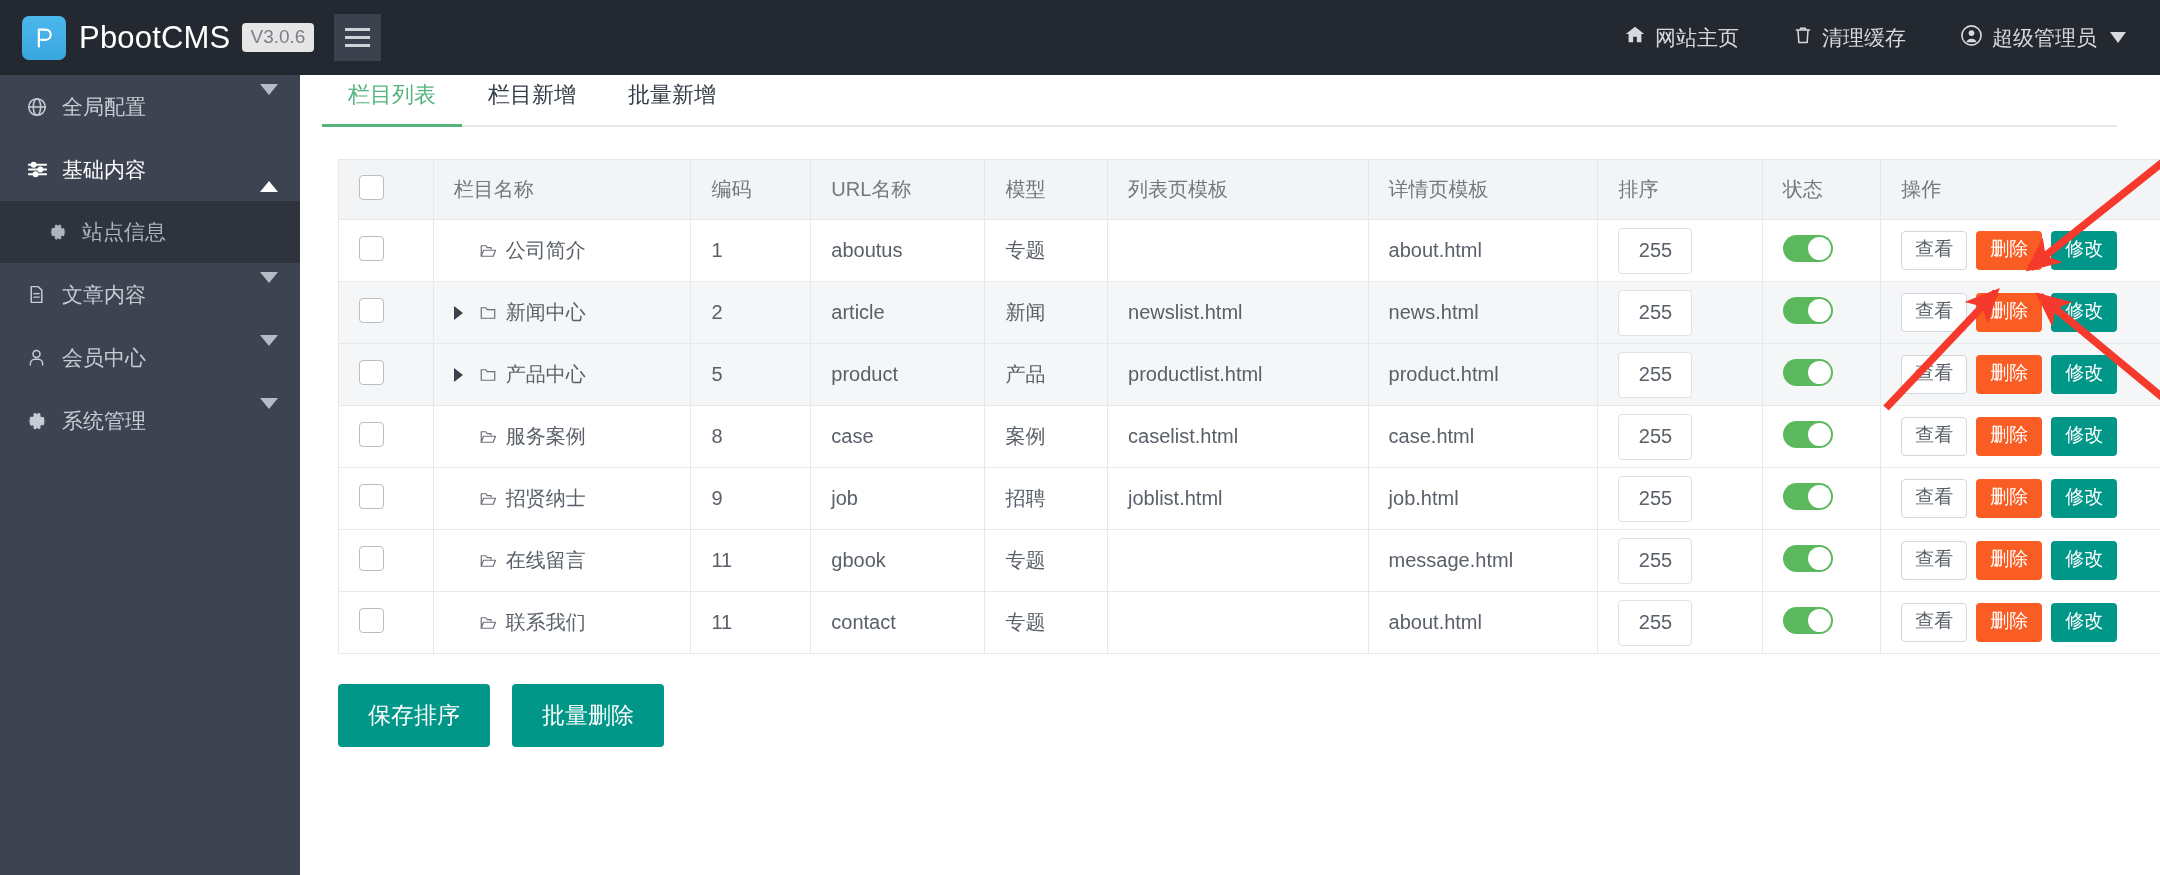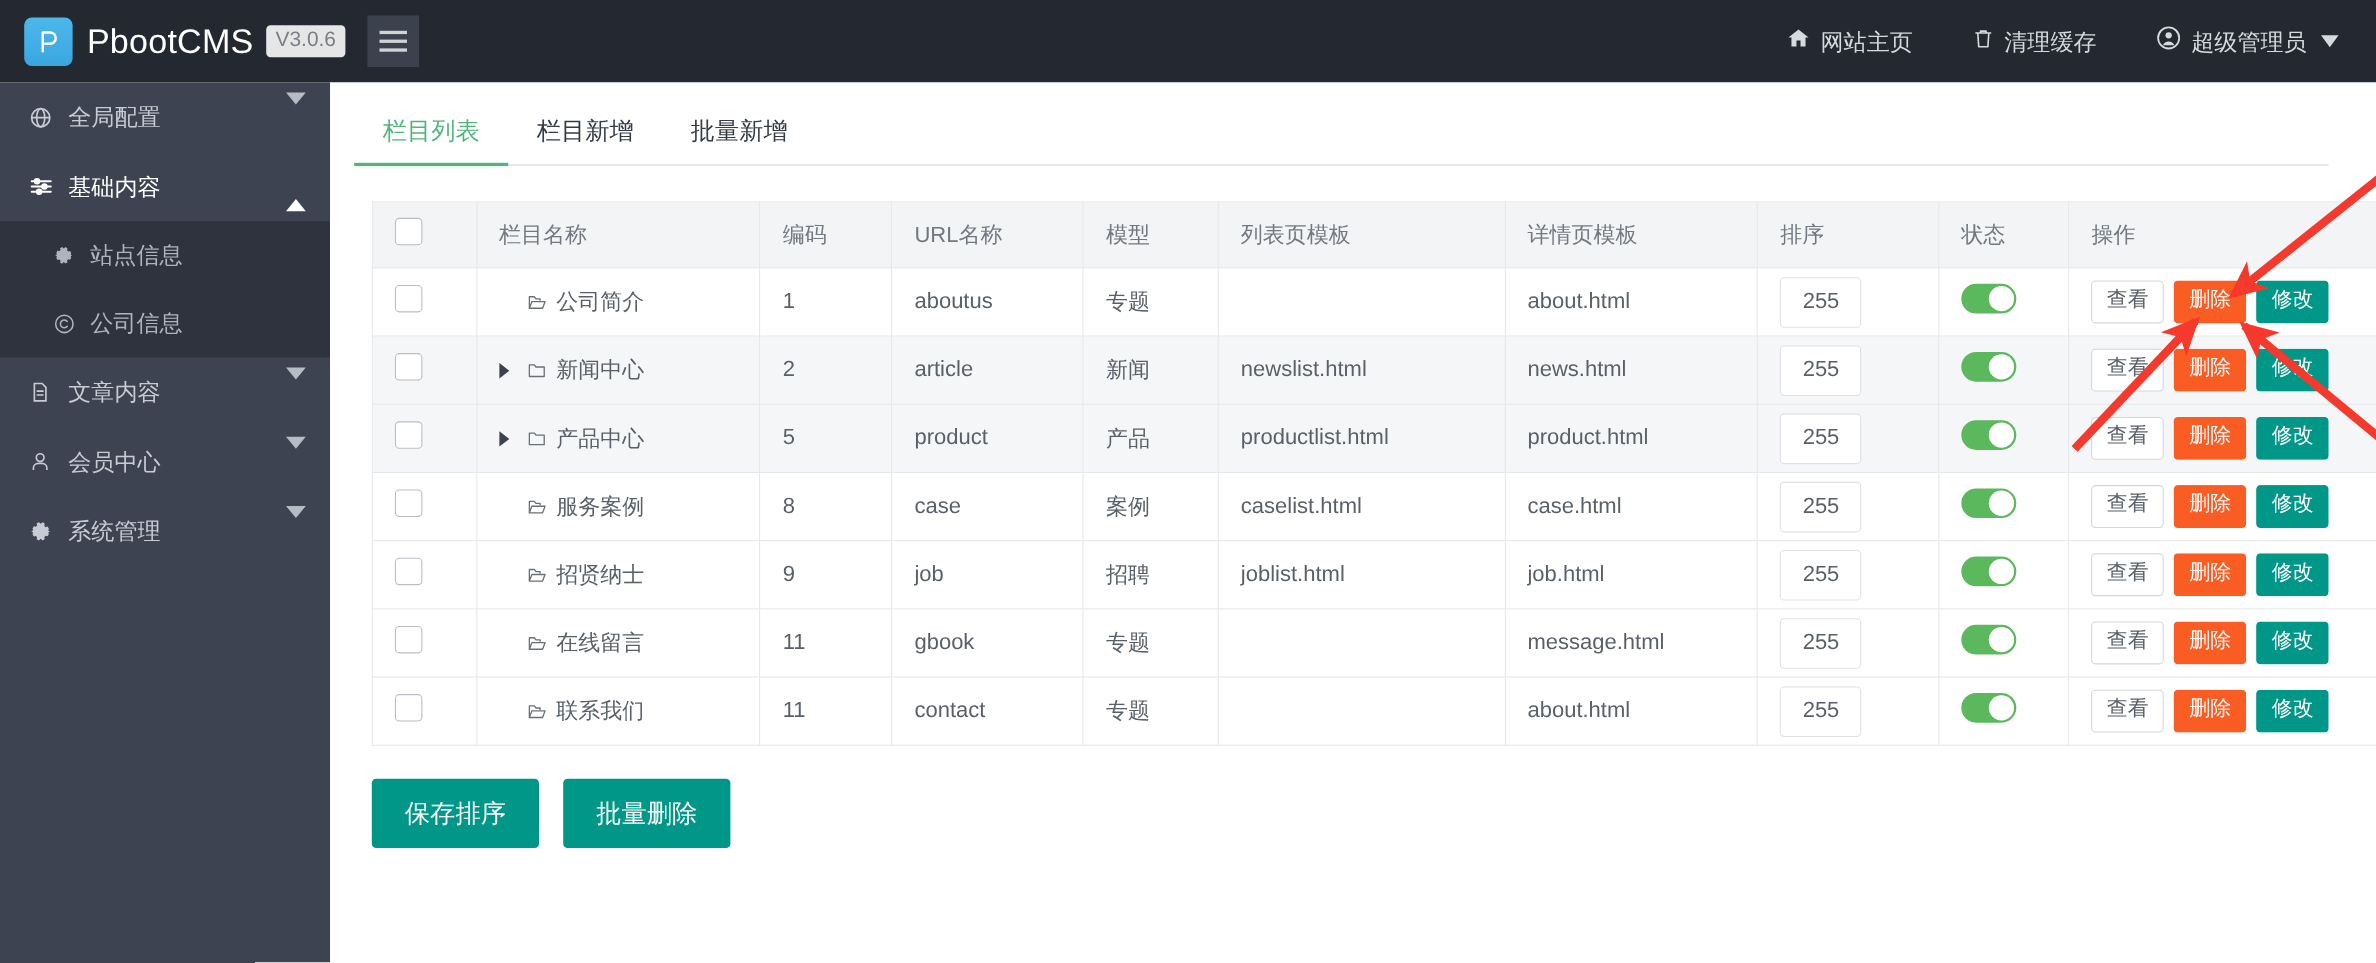--- a/index.html
+++ b/index.html
@@ -84,21 +84,21 @@
   }
   .sub-item .sb-ico { width: 34px; flex: 0 0 34px; display:flex; align-items:center;}
   .sub-item.active { background: #00a283; color: #fff; }
 
   
   .main {
     position: absolute; top: 75px; left: 300px;
     width: 1860px; height: 800px; background: #fff;
   }
   .tabbar {
-    margin: 0 0 0 22px; height: 76px; display: flex; align-items: flex-end;
+    margin: 0 0 0 22px; height: 52px; display: flex; align-items: flex-end;
     border-bottom: 2px solid #e7e9ec; width: 1795px;
   }
   .tab {
     font-size: 22px; color: #333b45; padding: 0 26px 15px; cursor: pointer;
     position: relative;
   }
   .tab.active { color: #53b57d; }
   .tab.active::after {
     content: ""; position: absolute; left: 0; right: 0; bottom: -2px;
     height: 3px; background: #53b57d;
@@ -241,29 +241,20 @@
         <span class="nv-arrow"><span class="tri-up"></span></span>
       </div>
       <div class="submenu">
         <div class="sub-item">
           <span class="sb-ico">
             <svg width="20" height="20" viewBox="0 0 24 24" fill="#aeb4bd">
               <path d="M12 8a4 4 0 1 0 0 8 4 4 0 0 0 0-8zm9.4 4-1.9-.6.6-1.9-1.3-2.2-1.9.6-1.4-1.4.6-1.9L13.9 3 12 4.6 10.1 3 7.9 4.3l.6 1.9-1.4 1.4-1.9-.6L3.9 9.2l.6 1.9L2.6 12l1.9 1.1-.6 1.9 1.3 2.2 1.9-.6 1.4 1.4-.6 1.9 2.2 1.3L12 19.4l1.9 1.6 2.2-1.3-.6-1.9 1.4-1.4 1.9.6 1.3-2.2-.6-1.9z"></path>
             </svg>
           </span>
           <span>站点信息</span>
-        </div>
-        <div class="sub-item">
-          <span class="sb-ico">
-            <svg width="21" height="21" viewBox="0 0 24 24" fill="none" stroke="#aeb4bd" stroke-width="1.6">
-              <circle cx="12" cy="12" r="9"></circle>
-              <path d="M15 9.5a4 4 0 1 0 0 5" stroke-linecap="round"></path>
-            </svg>
-          </span>
-          <span>公司信息</span>
         </div>
       </div>
     </div>
 
     <div class="nav-group">
       <div class="nav-item">
         <span class="nv-ico">
           <svg width="21" height="21" viewBox="0 0 24 24" fill="none" stroke="#c7ccd4" stroke-width="1.7">
             <path d="M6 3h8l4 4v14H6z"></path>
               <path d="M9 11h6M9 15h6" stroke-linecap="round"></path>

